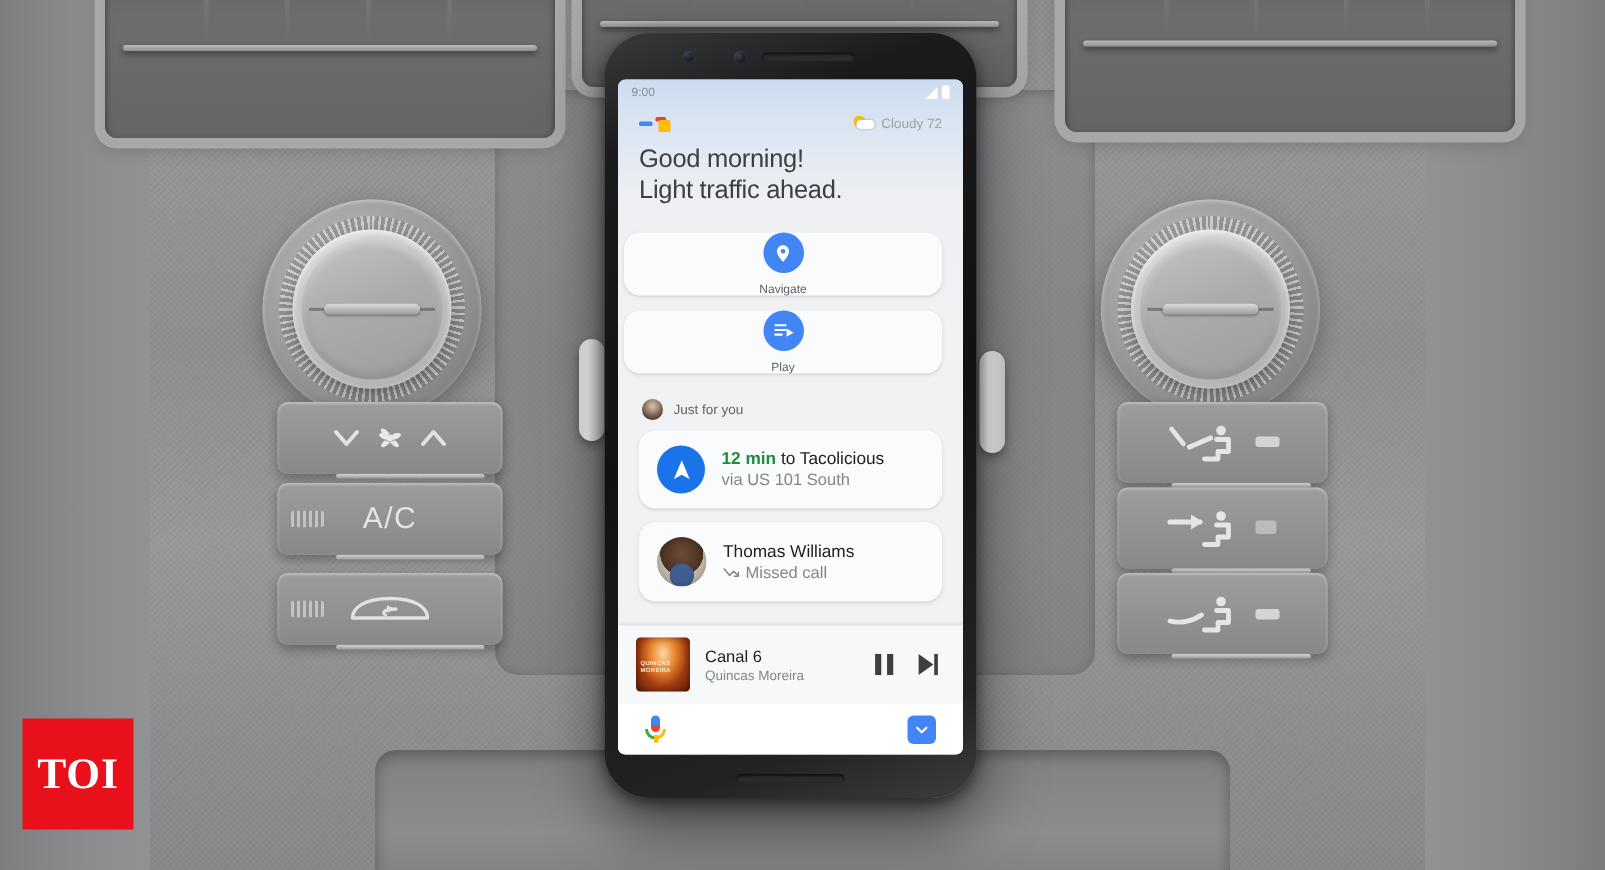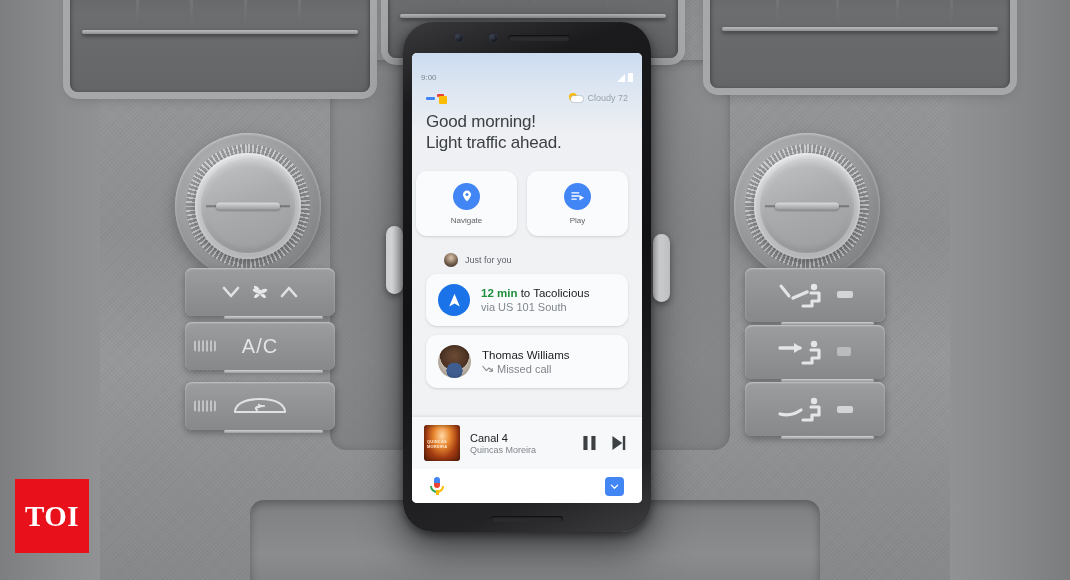--- a/index.html
+++ b/index.html
@@ -189,21 +189,20 @@
   
   .app {
     flex: 1; display: flex; flex-direction: column;
     background: linear-gradient(180deg, #ccdcf0 0%, #dbe5f2 7%, #eef0f3 18%, #f1f2f4 55%, #f0f1f3 100%);
     position: relative;
   }
   .statusbar {
     height: 17px; display: flex; align-items: center;
     padding: 0 9px; font-size: 8px; color: #7d8894;
     justify-content: space-between;
-    margin-top: 16px;
   }
   .sb-right { display: flex; align-items: center; gap: 3px; }
   .sig-tri {
     width: 0; height: 0;
     border-left: 8px solid transparent;
     border-bottom: 8px solid #ffffff;
   }
   .batt-bar { width: 5px; height: 9px; background: #ffffff; border-radius: 1px; }
 
   .greet-row {
@@ -233,38 +232,38 @@
     box-shadow: 0 0 0 1px rgba(180,185,192,.55);
   }
 
   .headline {
     padding: 5px 14px 0 14px;
     font-size: 17px; line-height: 1.24;
     color: #3c4043; font-weight: 400; letter-spacing: -.2px;
   }
 
   .actions {
-    display: flex; gap: 10px; padding: 18px 14px 0 4px;
+    display: flex; gap: 10px; padding: 18px 14px 0 4px; flex-direction: column;
   }
   .action-card {
     flex: 1; background: #fafbfc; border-radius: 11px;
     height: 65px; display: flex; flex-direction: column;
     align-items: center; justify-content: center; gap: 6px;
     box-shadow: 0 1px 3px rgba(60,64,67,.12), 0 1px 1px rgba(60,64,67,.06);
     cursor: pointer;
   }
   .action-icon {
     width: 27px; height: 27px; border-radius: 50%;
     background: #4285F4; display: flex; align-items: center; justify-content: center;
   }
   .action-label { font-size: 8px; color: #5f6368; }
 
   .jfy-row {
     display: flex; align-items: center; gap: 7px;
-    padding: 17px 16px 0 32px;
+    padding: 17px 16px 0 16px;
   }
   .jfy-avatar {
     width: 14px; height: 14px; border-radius: 50%;
     background: radial-gradient(circle at 50% 35%, #d9c3ad 0%, #8d7560 55%, #4a3b2e 100%);
     box-shadow: inset 0 -3px 5px rgba(0,0,0,.3);
   }
   .jfy-label { font-size: 9px; color: #5f6368; }
 
   .list { padding: 7px 14px 0 14px; display: flex; flex-direction: column; gap: 9px; }
   .card {
@@ -563,21 +562,21 @@
               </div>
             </div>
           </div>
         </div>
 
         <div class="player">
           <div class="album-art">
             <div class="art-text">QUINCAS MOREIRA</div>
           </div>
           <div>
-            <div class="track-title">Canal 4</div>
+            <div class="track-title">Canal 6</div>
             <div class="track-artist">Quincas Moreira</div>
           </div>
           <div class="player-ctrls">
             <span class="ctrl">
               <svg width="15" height="16" viewBox="0 0 16 17">
                 <rect x="1.5" y="1" width="4.4" height="15" fill="#3c4043"></rect>
                 <rect x="10" y="1" width="4.4" height="15" fill="#3c4043"></rect>
               </svg>
             </span>
             <span class="ctrl">

